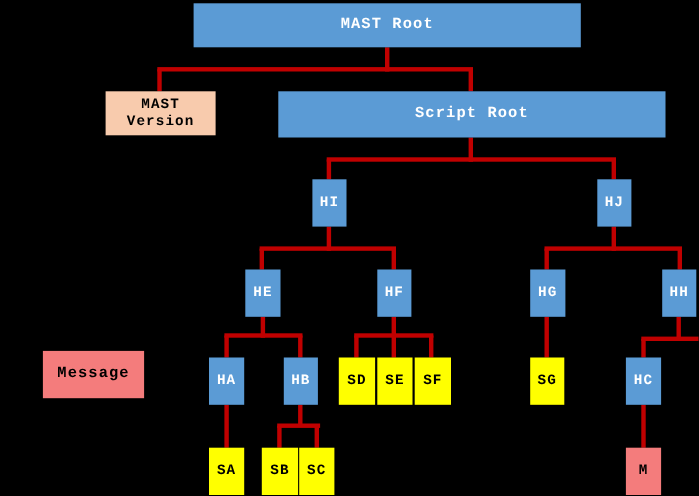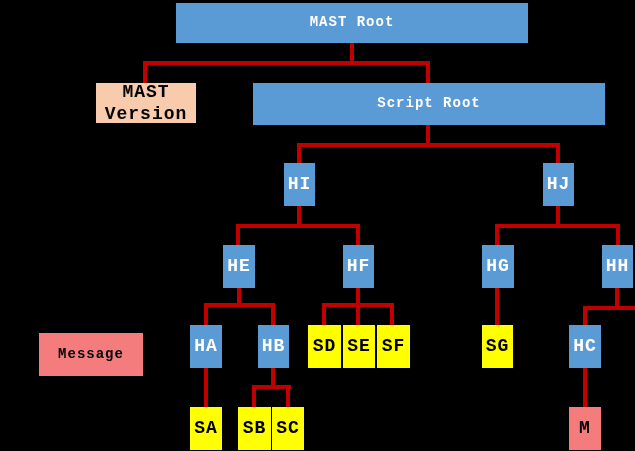--- a/index.html
+++ b/index.html
@@ -11,21 +11,21 @@
   .canvas {
     position:relative; width:635px; height:451px; overflow:hidden;
     background:var(--background);
     font-family:"Liberation Mono","DejaVu Sans Mono",monospace;
     font-weight:bold;
     margin-left:36px;
   }
   .box {
     position:absolute; box-sizing:border-box;
     display:flex; align-items:center; justify-content:center;
-    text-align:center; font-size:18px; letter-spacing:1px; line-height:1.25;
+    text-align:center; font-size:13px; letter-spacing:1px; line-height:1.25;
   }
   .big { font-size:14px; }
   .blue   { background:var(--hash_blue);       color:var(--text_light); }
   .yellow { background:var(--subscript_yellow);color:var(--text_dark); }
   .salmon { background:var(--message_salmon);  color:var(--text_dark); }
   .peach  { background:var(--version_peach);   color:var(--text_dark); }
   .line { position:absolute; background:var(--connector_red); }
 </style>
 </head>
 <body>
@@ -75,21 +75,21 @@
   <div class="box blue big" style="left:217px;top:83px;width:352px;height:42px">Script Root</div>
 
   <div class="box blue" style="left:248px;top:163px;width:31px;height:43px">HI</div>
   <div class="box blue" style="left:507px;top:163px;width:31px;height:43px">HJ</div>
 
   <div class="box blue" style="left:187px;top:245px;width:32px;height:43px">HE</div>
   <div class="box blue" style="left:307px;top:245px;width:31px;height:43px">HF</div>
   <div class="box blue" style="left:446px;top:245px;width:32px;height:43px">HG</div>
   <div class="box blue" style="left:566px;top:245px;width:31px;height:43px">HH</div>
 
-  <div class="box salmon big" style="left:3px;top:333px;width:104px;height:43px">Message</div>
+  <div class="box salmon big" style="left:3px;top:319px;width:92px;height:43px">Message</div>
   <div class="box blue" style="left:154px;top:325px;width:32px;height:43px">HA</div>
   <div class="box blue" style="left:222px;top:325px;width:31px;height:43px">HB</div>
   <div class="box yellow" style="left:272px;top:325px;width:33px;height:43px">SD</div>
   <div class="box yellow" style="left:307px;top:325px;width:32px;height:43px">SE</div>
   <div class="box yellow" style="left:341px;top:325px;width:33px;height:43px">SF</div>
   <div class="box yellow" style="left:446px;top:325px;width:31px;height:43px">SG</div>
   <div class="box blue" style="left:533px;top:325px;width:32px;height:43px">HC</div>
 
   <div class="box yellow" style="left:154px;top:407px;width:32px;height:43px">SA</div>
   <div class="box yellow" style="left:202px;top:407px;width:33px;height:43px">SB</div>

